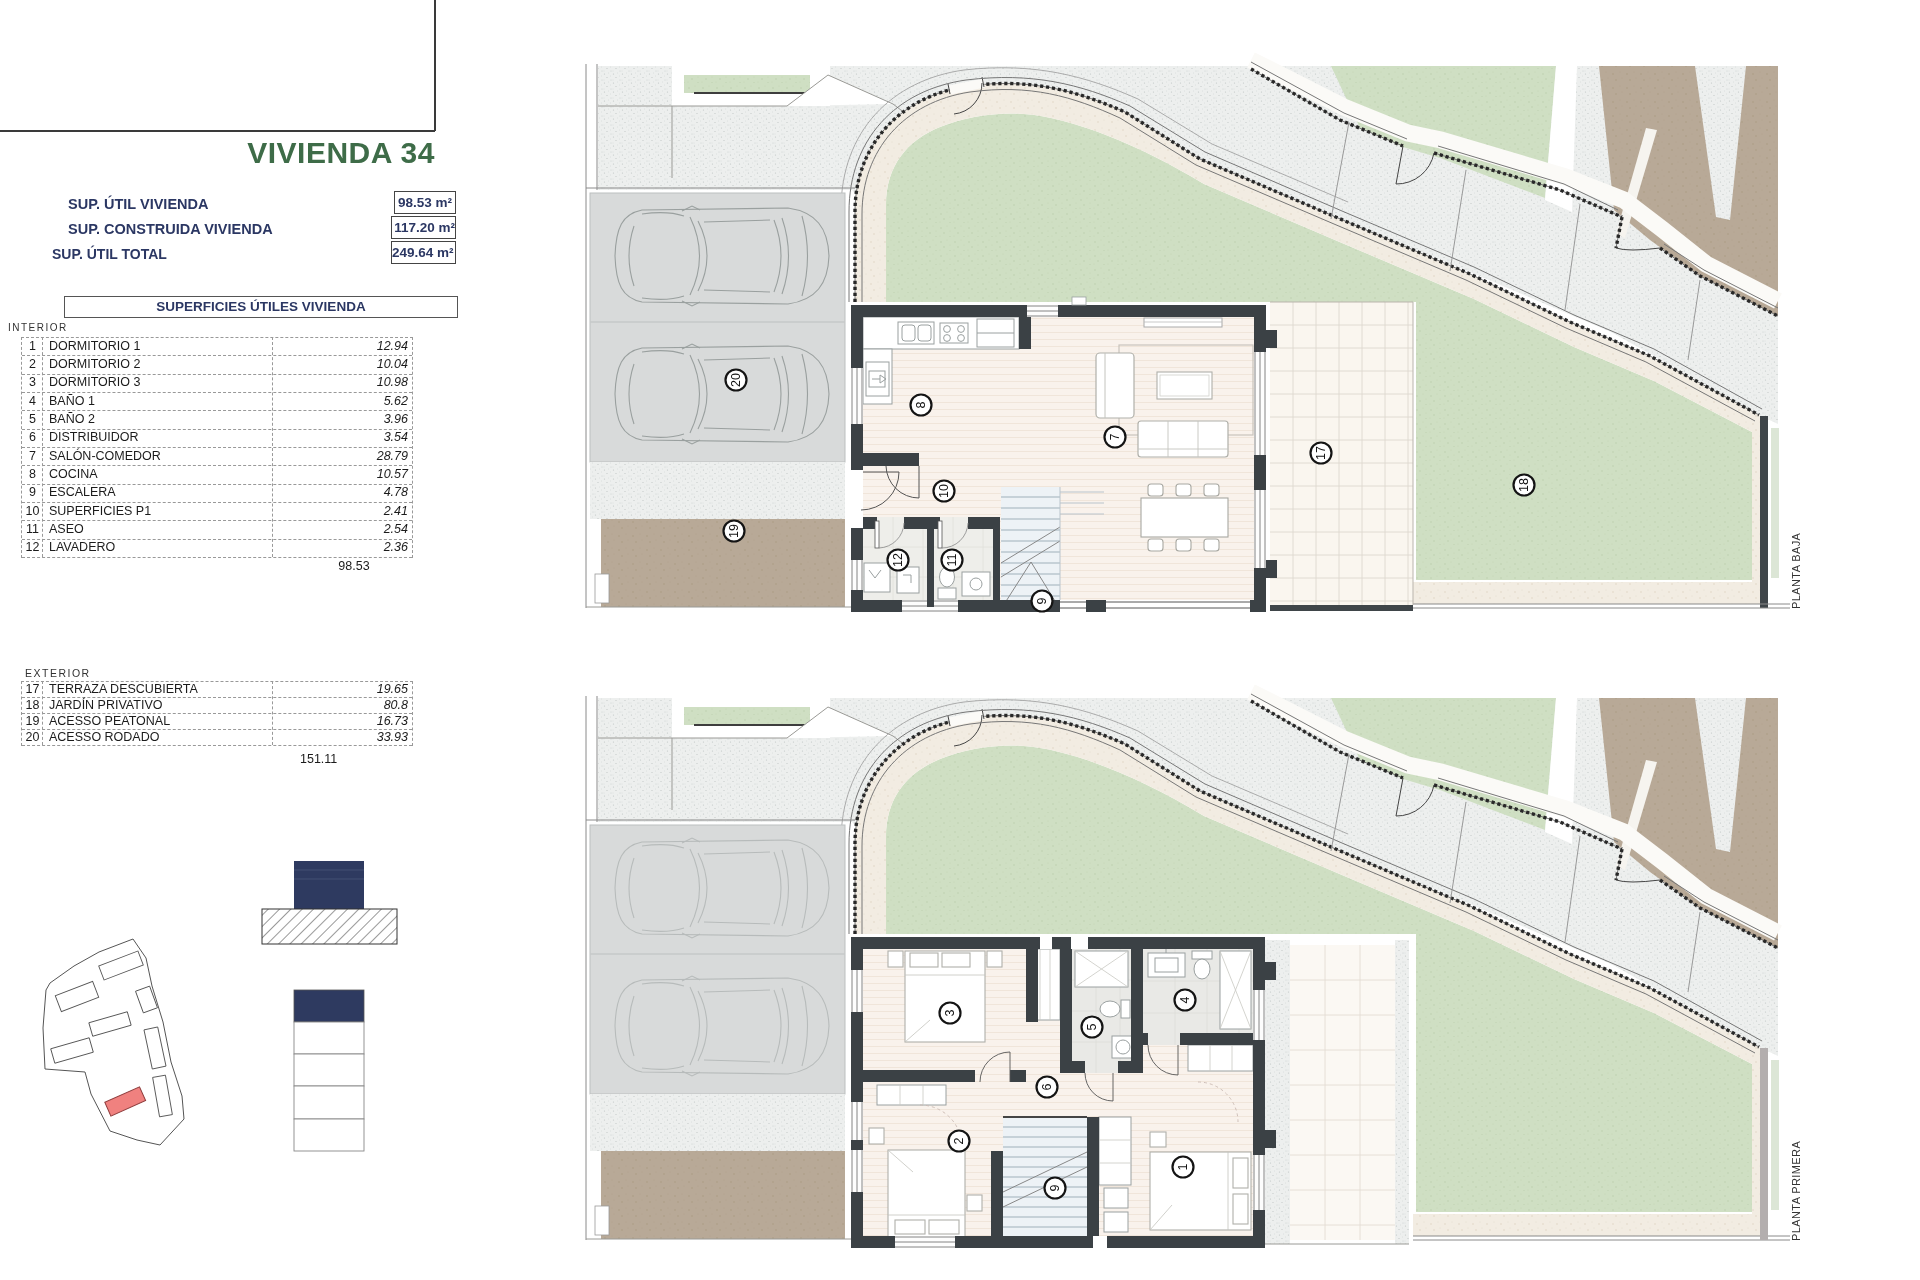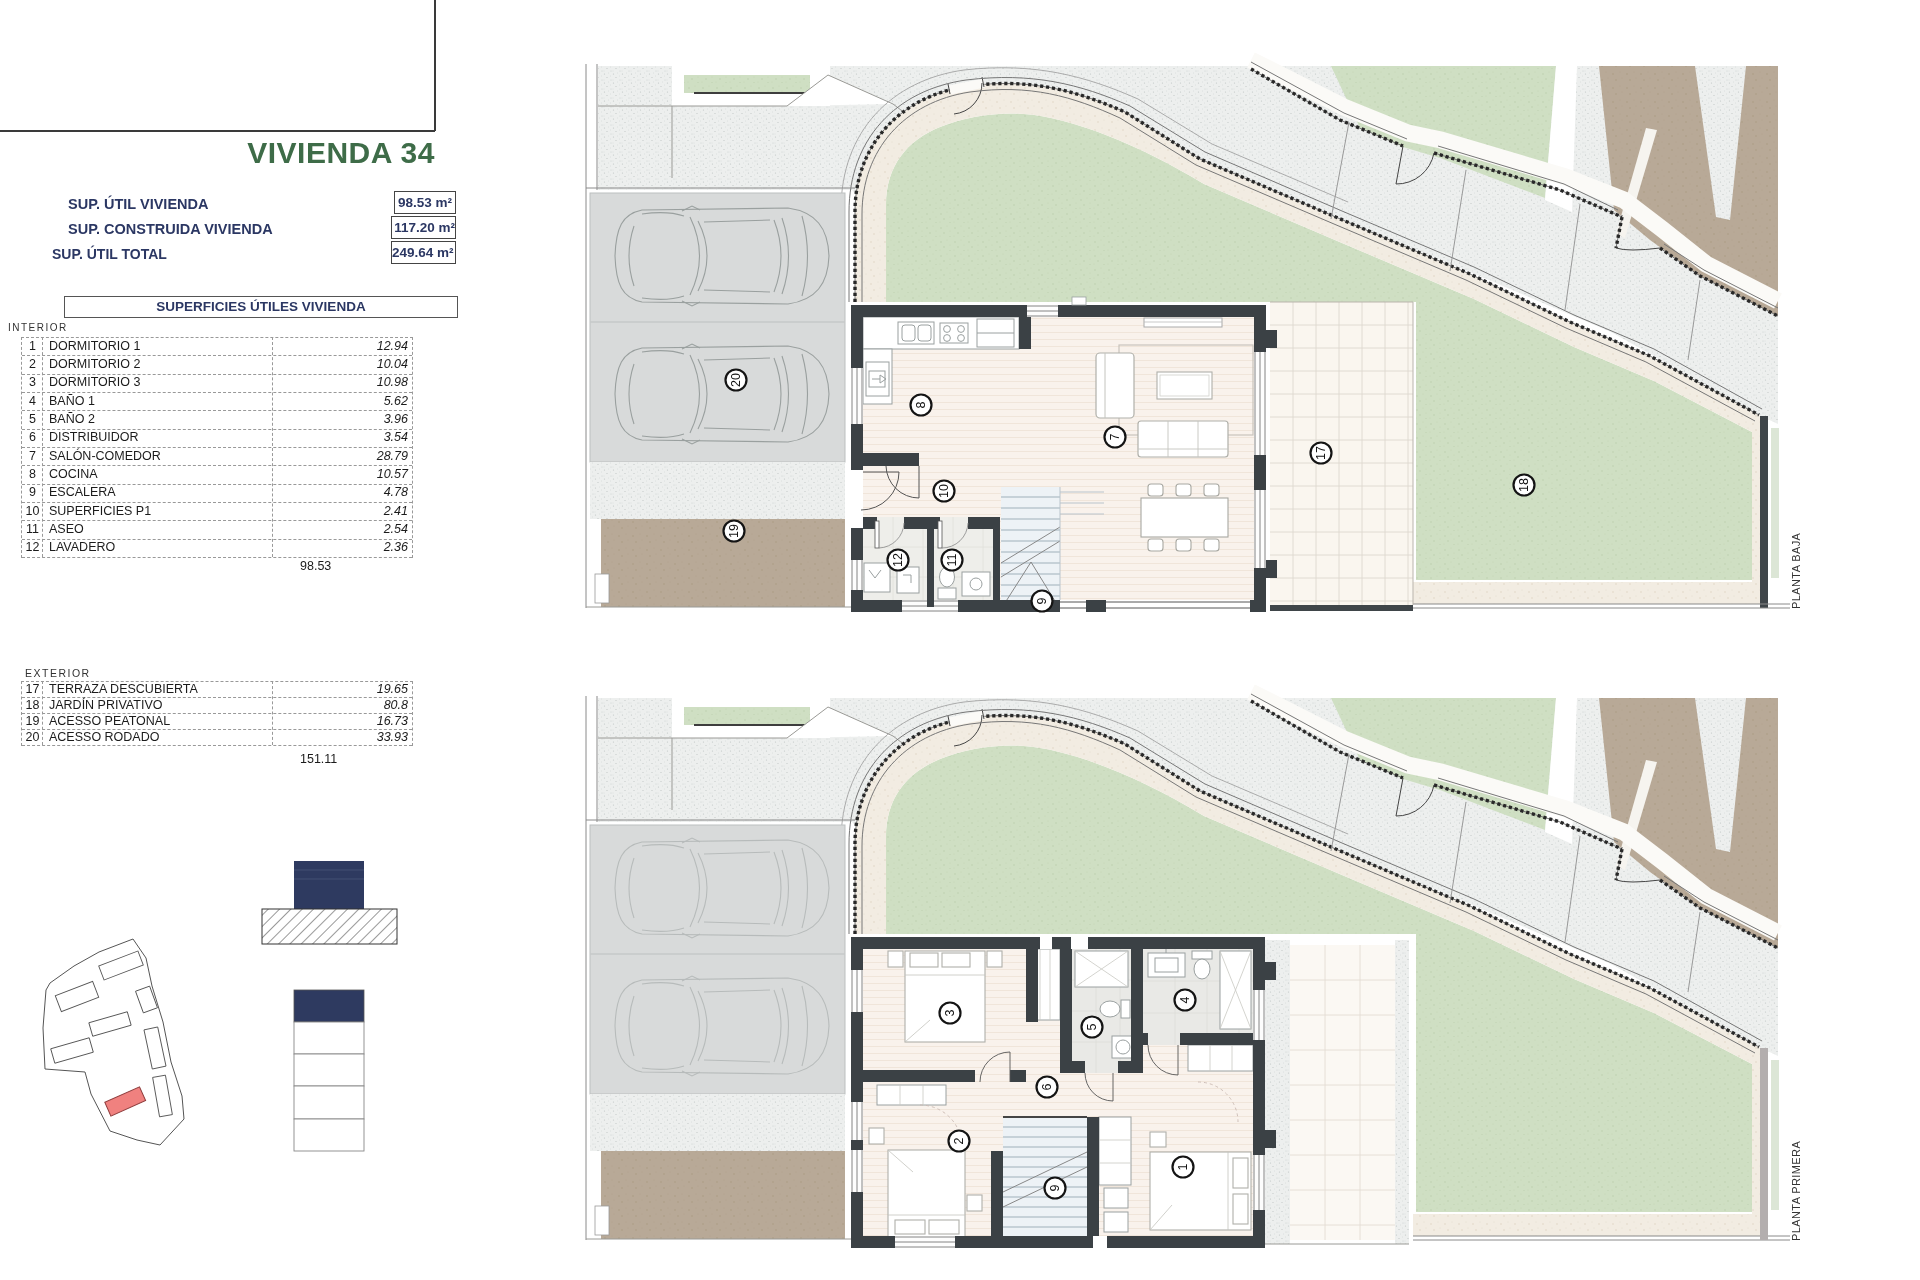--- a/index.html
+++ b/index.html
@@ -587,21 +587,21 @@
     </div>
 <div class="trow" style="height:18.33px">
       <span class="tnum">12</span>
       <span class="tname">LAVADERO</span>
       <span class="tval">2.36</span>
     </div>
 </div>
 <div class="abs" style="left:42px;top:337px;width:1px;height:220px;border-left:1px dashed #999"></div>
 <div class="abs" style="left:272px;top:337px;width:1px;height:220px;border-left:1px dashed #999"></div>
 
-<div class="abs" style="left:300px;top:559px;width:108px;text-align:left;font-size:12.5px;color:#1b1b1b">98.53</div>
+<div class="abs" style="left:300px;top:559px;width:108px;text-align:center;font-size:12.5px;color:#1b1b1b">98.53</div>
 
 <div class="abs" style="left:25px;top:667px;font-size:10.5px;color:#333;letter-spacing:1.5px">EXTERIOR</div>
 
 <div class="abs" style="left:21px;top:681px;width:390px;border:1px dashed #999;border-bottom:none">
 <div class="trow" style="height:16px">
       <span class="tnum">17</span>
       <span class="tname">TERRAZA DESCUBIERTA</span>
       <span class="tval">19.65</span>
     </div>
 <div class="trow" style="height:16px">

